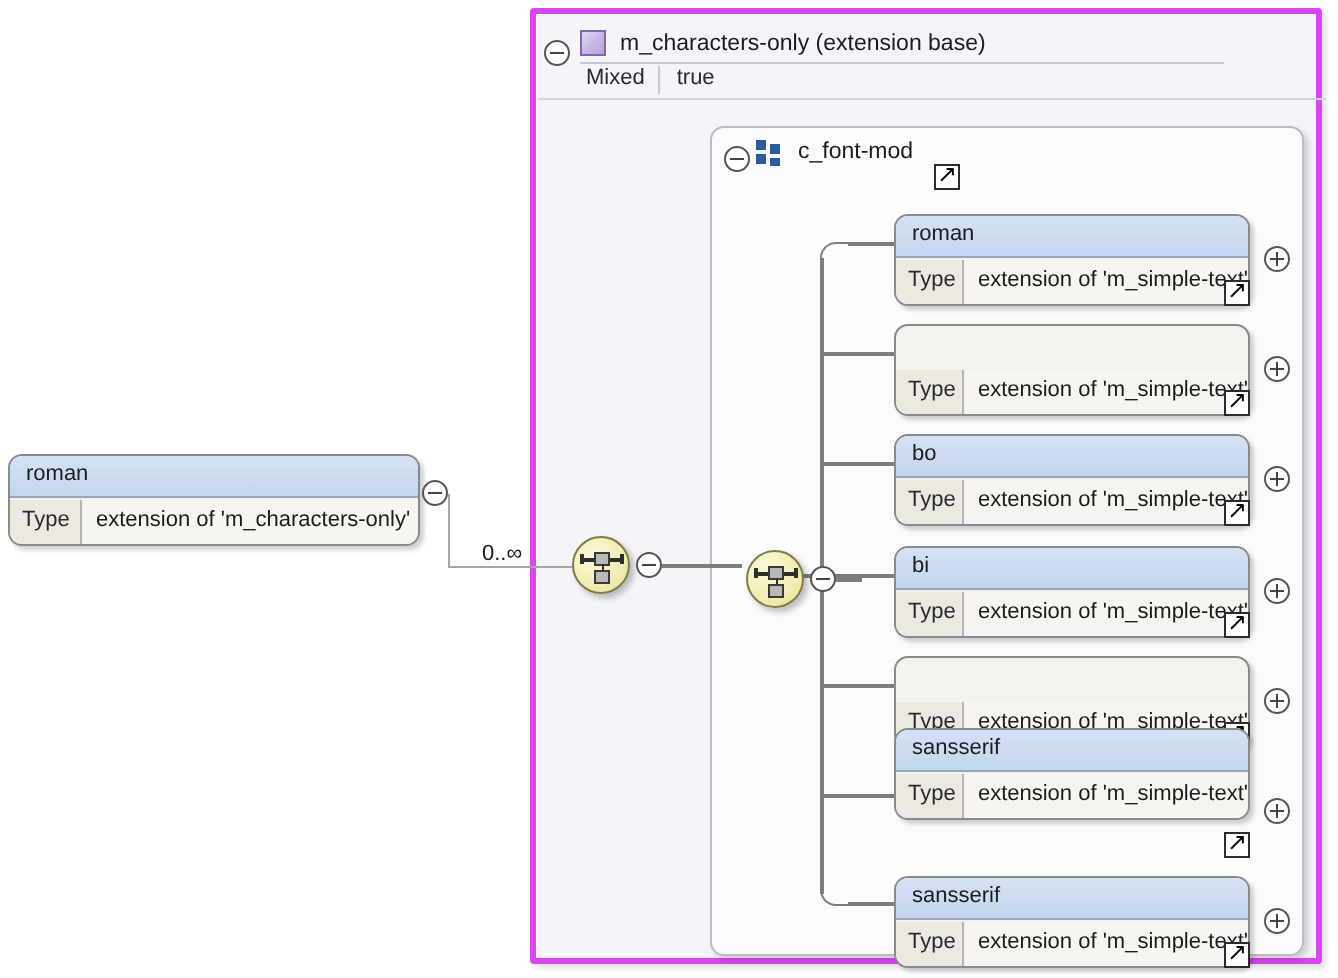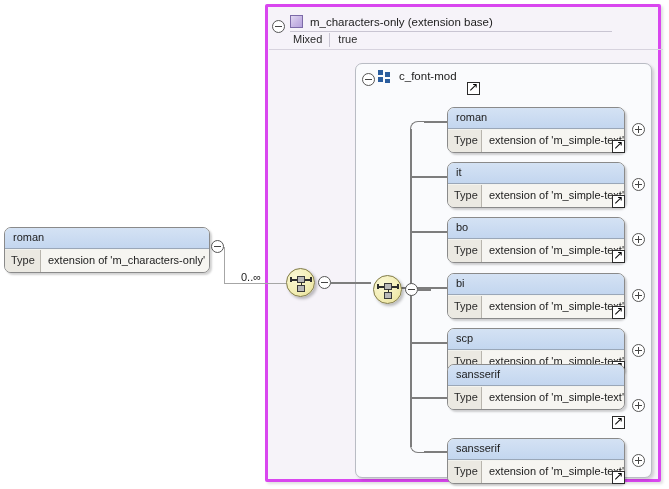--- a/index.html
+++ b/index.html
@@ -271,23 +271,20 @@
         </div>
         <div class="erow">
           <div class="ecellA">Type</div>
           <div class="ecellB">extension of 'm_simple-text'</div>
         </div>
       </div>
       <div class="arrow-badge" style="left:256px;top:76px;"></div>
       <div class="circ plus" style="left:276px;top:59px;"></div>
 
       <div class="ebox" style="left:91px;top:98px;">
-        <div class="ehead">
-          <span>it</span>
-        </div>
         <div class="erow">
           <div class="ecellA">Type</div>
           <div class="ecellB">extension of 'm_simple-text'</div>
         </div>
       </div>
       <div class="arrow-badge" style="left:256px;top:131px;"></div>
       <div class="circ plus" style="left:276px;top:114px;"></div>
 
       <div class="ebox" style="left:91px;top:153px;">
         <div class="ehead">
@@ -307,23 +304,20 @@
         </div>
         <div class="erow">
           <div class="ecellA">Type</div>
           <div class="ecellB">extension of 'm_simple-text'</div>
         </div>
       </div>
       <div class="arrow-badge" style="left:256px;top:242px;"></div>
       <div class="circ plus" style="left:276px;top:225px;"></div>
 
       <div class="ebox" style="left:91px;top:264px;">
-        <div class="ehead">
-          <span>scp</span>
-        </div>
         <div class="erow">
           <div class="ecellA">Type</div>
           <div class="ecellB">extension of 'm_simple-text'</div>
         </div>
       </div>
       <div class="arrow-badge" style="left:256px;top:297px;"></div>
       <div class="circ plus" style="left:276px;top:280px;"></div>
 
       <div class="ebox" style="left:91px;top:300px;">
         <div class="ehead">

